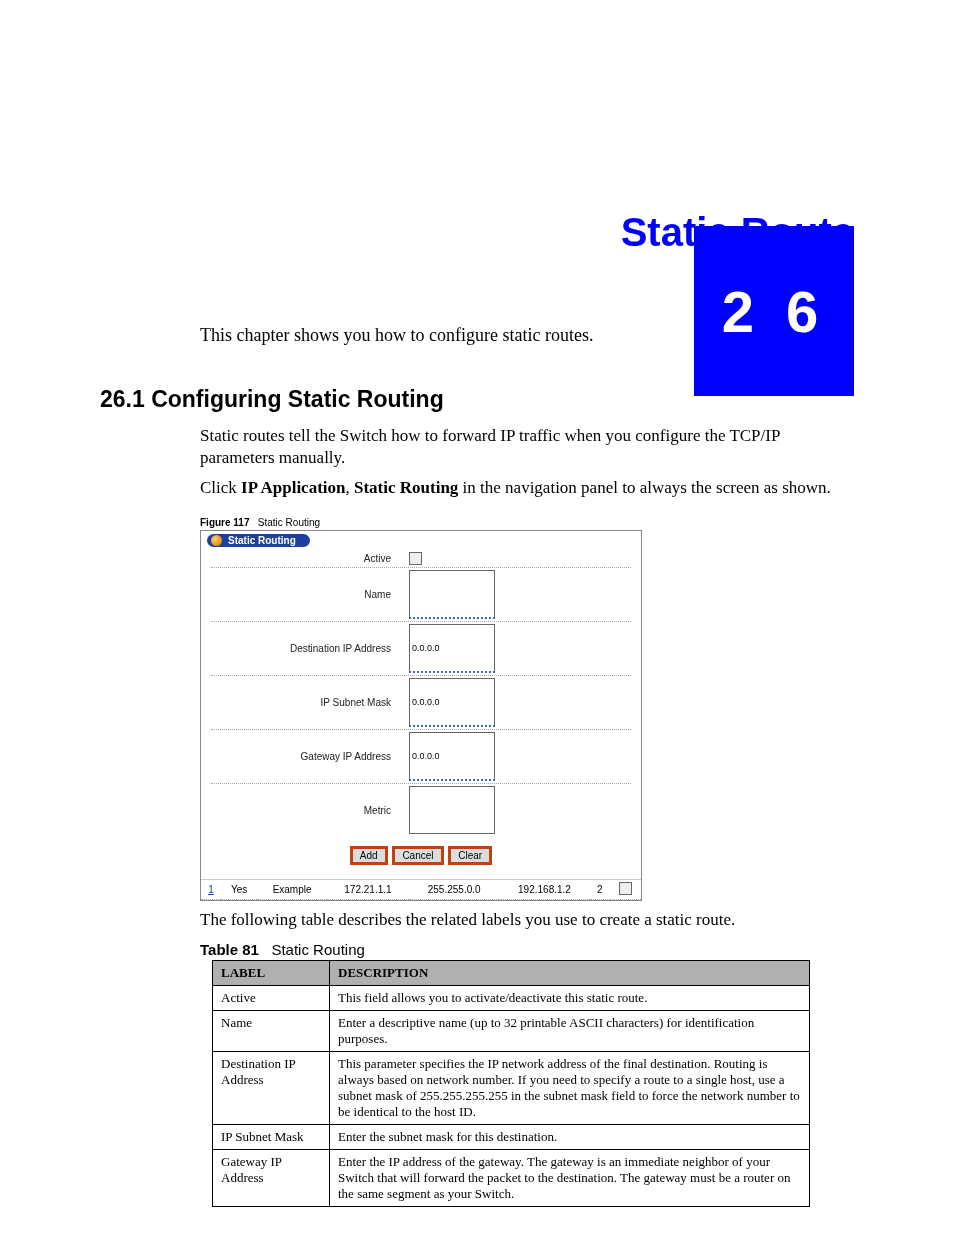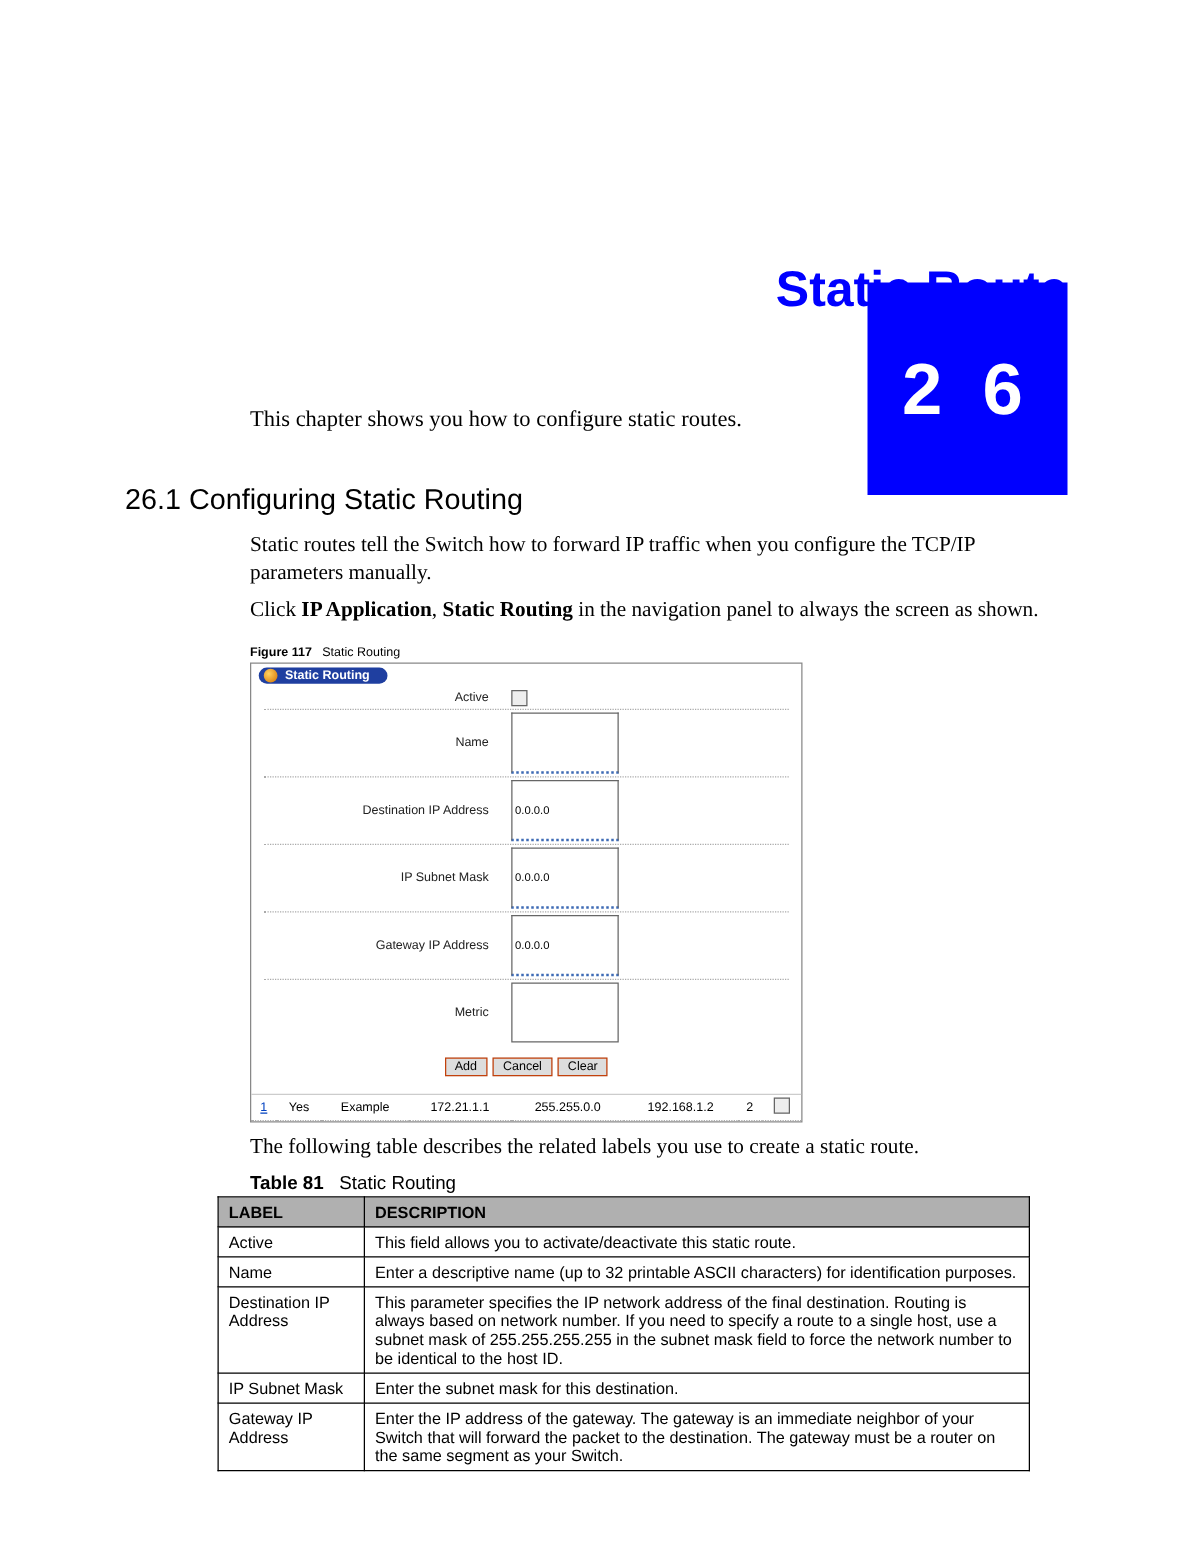--- a/index.html
+++ b/index.html
@@ -41,21 +41,21 @@
     font-weight: bold;
     font-size: 40px;
   }
   .intro {
     margin-top: 70px;
     margin-left: 100px;
     font-size: 18px;
   }
   .sect-heading {
     font-family: Arial, Helvetica, sans-serif;
-    font-weight: normal;
+    font-weight: bold;
     font-size: 23px;
     margin-top: 40px;
     margin-bottom: 12px;
   }
   .body-text {
     margin-left: 100px;
     font-size: 17px;
     margin-top: 8px;
     margin-bottom: 8px;
     line-height: 1.3;
@@ -136,21 +136,21 @@
     border: 1px solid #666;
     background: #eee;
   }
   .ui-btn-row {
     text-align: center;
     padding: 10px 0 14px 0;
     border-bottom: 1px solid #ccc;
   }
   .ui-btn {
     display: inline-block;
-    border: 1px solid #c2410c;
+    border: 3px solid #c2410c;
     background: #ddd;
     padding: 1px 7px;
     font-size: 10px;
     margin: 0 1px;
   }
   .ui-table {
     width: 100%;
     border-collapse: collapse;
     font-size: 10px;
   }
@@ -171,25 +171,25 @@
     color: #0040c0;
     text-decoration: underline;
   }
   .ui-btn-row2 {
     text-align: center;
     padding: 6px 0 10px 0;
   }
 
   
   .ref-table {
-    margin-left: 74px;
+    margin-left: 112px;
     border-collapse: collapse;
-    font-family: Liberation Sans, sans-serif;
+    font-family: Liberation Serif, serif;
     font-size: 14px;
-    width: 650px;
+    width: 598px;
   }
   .ref-table th {
     background: #b0b0b0;
     text-align: left;
     padding: 4px 8px;
     border: 1px solid #000;
     font-size: 13px;
   }
   .ref-table td {
     border: 1px solid #000;

